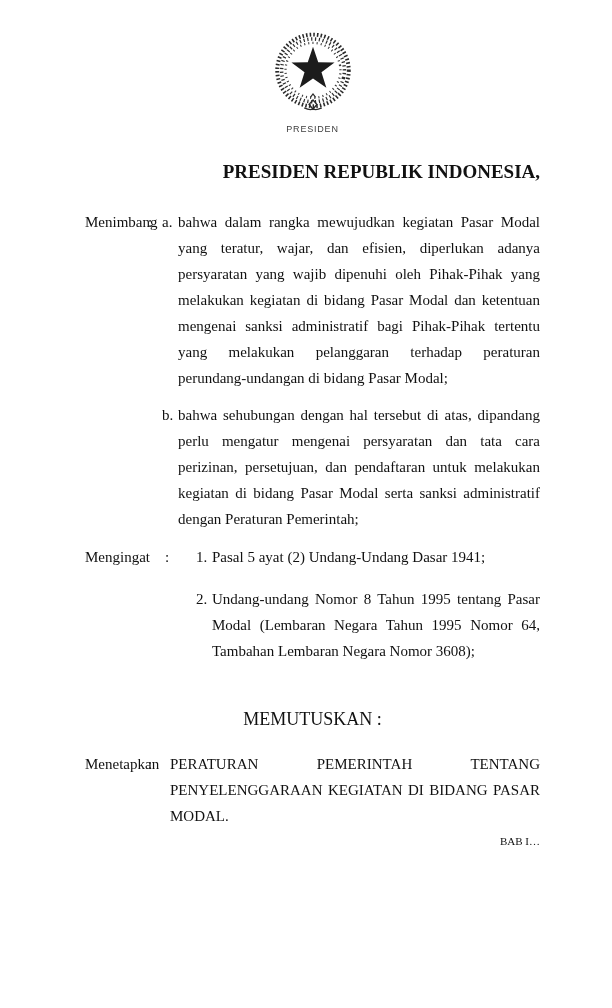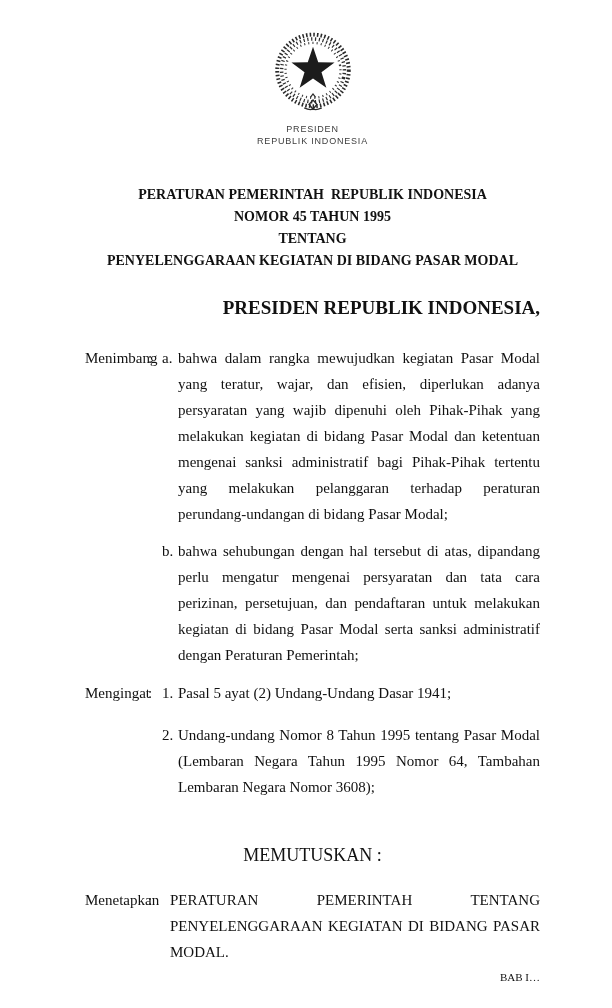--- a/index.html
+++ b/index.html
@@ -90,20 +90,21 @@
   .item-marker {
     width: 16px;
     flex: 0 0 16px;
   }
   .item-text {
     flex: 1 1 auto;
     text-align: justify;
   }
   .section-gap {
     margin-top: 12px;
+    gap: 17px;
   }
   .mengingat-items .item + .item {
     margin-top: 16px;
   }
 
   
   .memutuskan {
     margin-top: 42px;
     text-align: center;
     font-size: 18px;
@@ -136,30 +137,23 @@
       <circle cx="50" cy="44" r="31.5" fill="none" stroke="#3a3a3a" stroke-width="2.6" stroke-dasharray="1.2 3.6" transform="rotate(-11 50 44)"></circle>
 
       <polygon points="50,17 56,34.7 74.7,35 59.7,46.2 65.3,64 50,53.2 34.7,64 40.3,46.2 25.3,35 44,34.7" fill="#1c1c1c"></polygon>
 
       <polygon points="50,78 54.5,83 50,88.5 45.5,83" fill="none" stroke="#2a2a2a" stroke-width="1.6"></polygon>
       <path d="M40 87 Q46 90 50 88.5 Q54 90 60 87" fill="none" stroke="#2a2a2a" stroke-width="1.6"></path>
       <path d="M47 75 L50 71 L53 75" fill="none" stroke="#2a2a2a" stroke-width="1.4"></path>
     </svg>
     <div class="letterhead-text">
       <div>PRESIDEN</div>
-      <div>REPUBLIK INDONESIA</div>
     </div>
   </div>
 
-  <div class="title-block">
-    <div class="title-line">PERATURAN PEMERINTAH  REPUBLIK INDONESIA</div>
-    <div class="title-line">NOMOR 45 TAHUN 1995</div>
-    <div class="title-line">TENTANG</div>
-    <div class="title-line">PENYELENGGARAAN KEGIATAN DI BIDANG PASAR MODAL</div>
-  </div>
 
   <div class="salutation">PRESIDEN REPUBLIK INDONESIA,</div>
 
   <div class="body-sections">
 
     <div class="section-row">
       <div class="section-label">Menimbang</div>
       <div class="section-colon">:</div>
       <div class="section-content">
         <div class="item">

